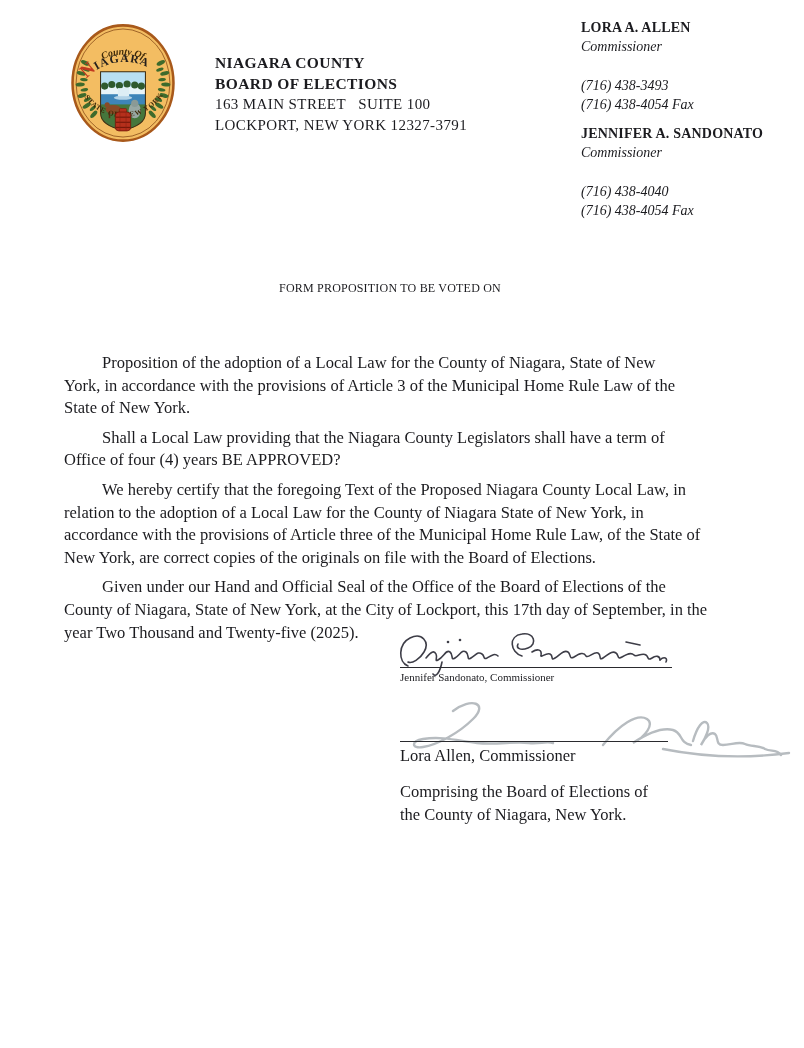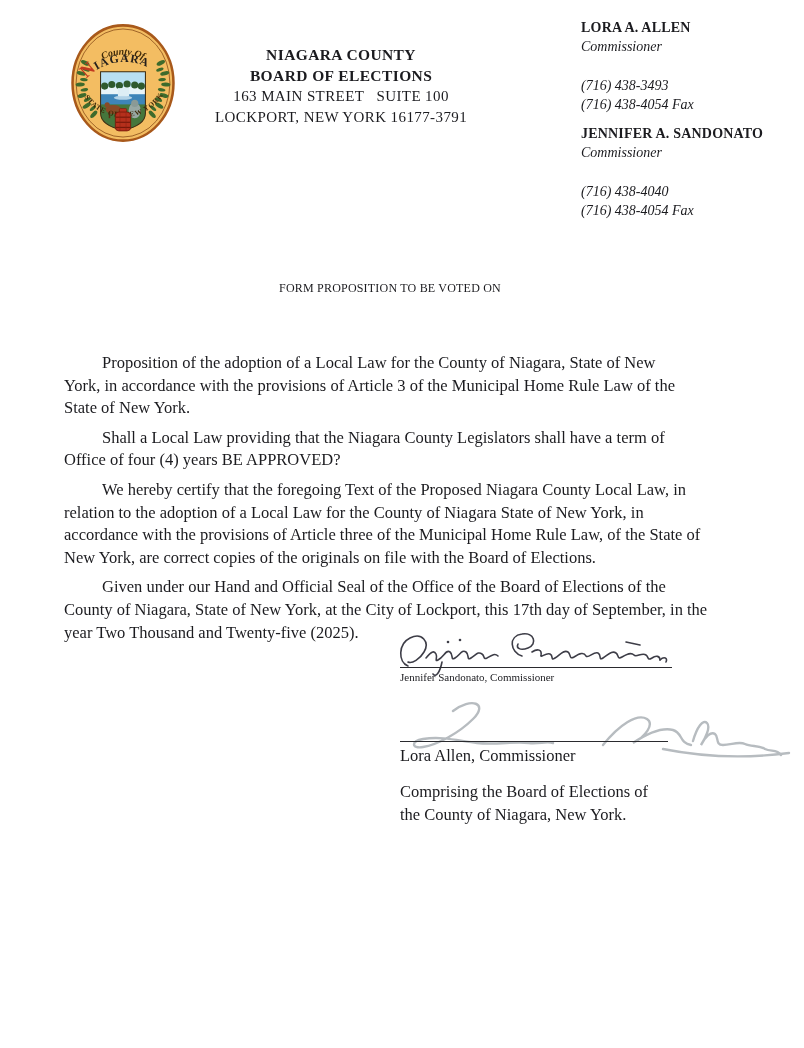--- a/index.html
+++ b/index.html
@@ -4,21 +4,21 @@
 <style>
   html,body { margin:0; padding:0; background:#ffffff; }
   .page {
     position:relative; width:804px; height:1048px; background:#ffffff;
     font-family:"Liberation Serif", serif; color:#1b1b1f; overflow:hidden;
   }
 
   
   .seal { position:absolute; left:71px; top:22px; width:104px; height:122px; }
 
-  .org-block { position:absolute; left:215px; top:44px; line-height:21px;text-align:center; }
+  .org-block { position:absolute; left:215px; top:52px; line-height:21px; }
   .org-line { font-size:15px; white-space:pre; letter-spacing:0.4px; }
   .org-line.bold { font-weight:bold; font-size:15.5px; }
 
   .comm-block { position:absolute; left:581px; top:18px; width:220px; font-size:14px; line-height:19px; }
   .comm-name { font-weight:bold; letter-spacing:0.2px; }
   .comm-entry + .comm-entry .comm-name { margin-top:10px; }
   .comm-title { font-style:italic; }
   .comm-phone { font-style:italic; margin-top:20px; }
   .comm-fax { font-style:italic; }
 
@@ -139,21 +139,21 @@
       <line x1="88" y1="205" x2="116" y2="205" stroke="#6e1608" stroke-width="2"></line>
       <line x1="96" y1="176" x2="96" y2="211" stroke="#8a2212" stroke-width="1"></line>
       <line x1="108" y1="176" x2="108" y2="211" stroke="#8a2212" stroke-width="1"></line>
     </g>
   </svg>
 
   <div class="org-block">
     <div class="org-line bold">NIAGARA COUNTY</div>
     <div class="org-line bold">BOARD OF ELECTIONS</div>
     <div class="org-line">163 MAIN STREET   SUITE 100</div>
-    <div class="org-line">LOCKPORT, NEW YORK 16177-3791</div>
+    <div class="org-line">LOCKPORT, NEW YORK 12327-3791</div>
   </div>
 
   <div class="comm-block">
     <div class="comm-entry">
       <div class="comm-name">LORA A. ALLEN</div>
       <div class="comm-title">Commissioner</div>
       <div class="comm-phone">(716) 438-3493</div>
       <div class="comm-fax">(716) 438-4054 Fax</div>
     </div>
     <div class="comm-entry">

